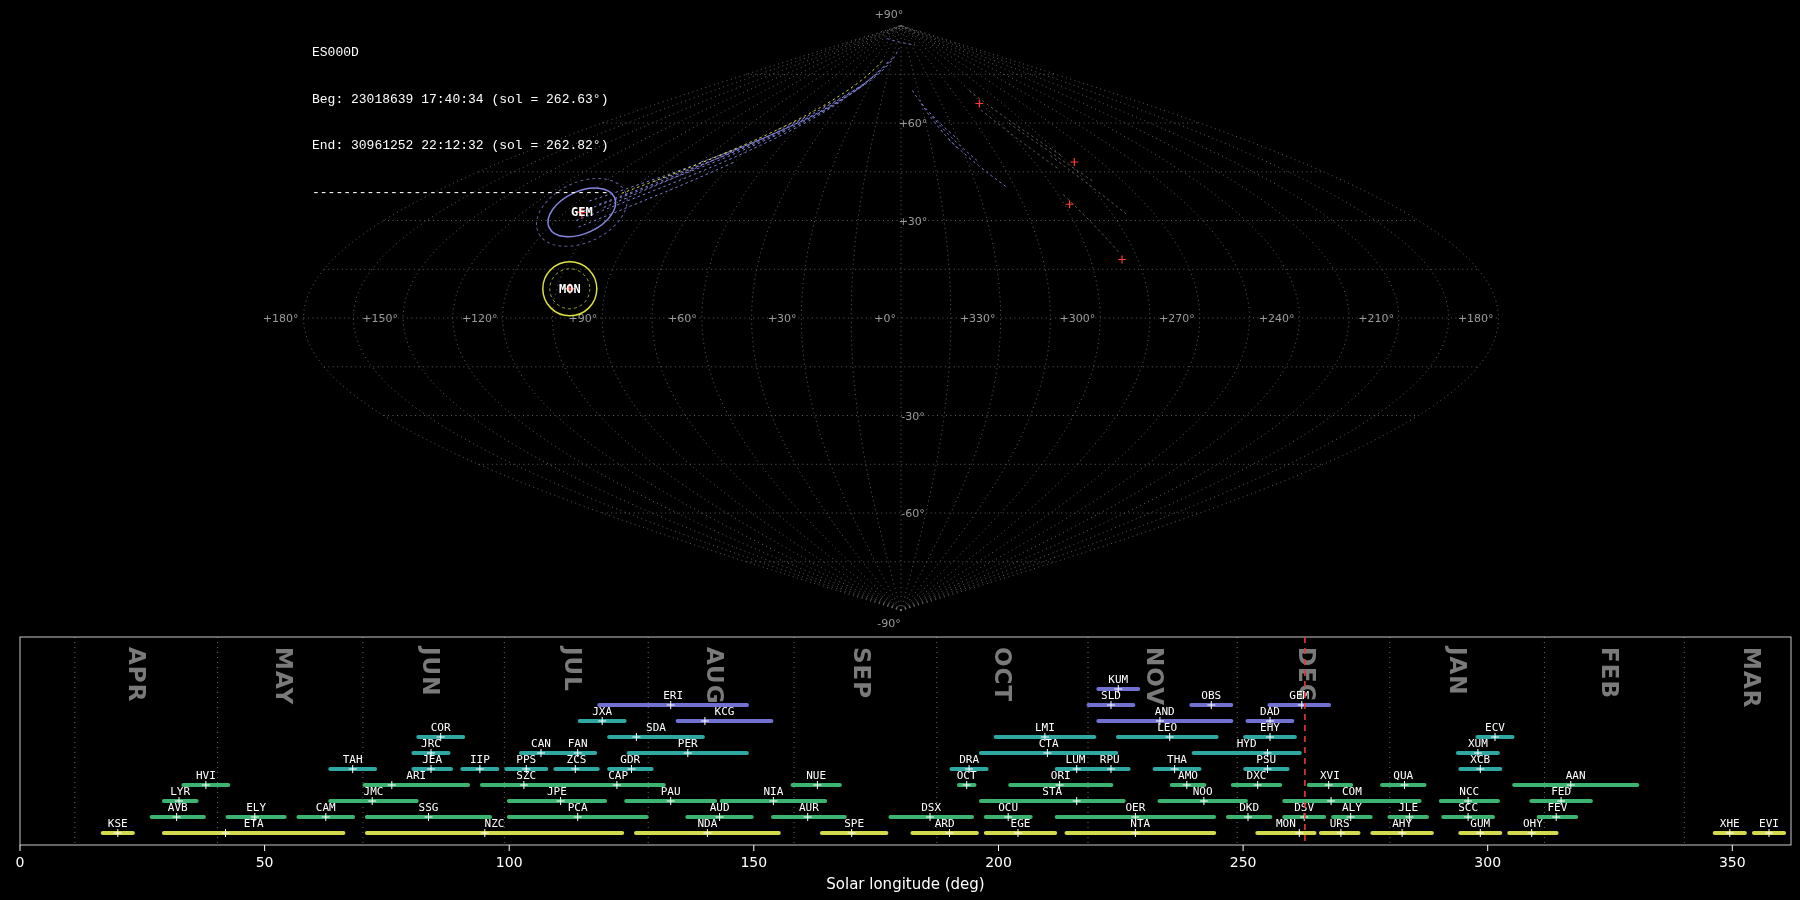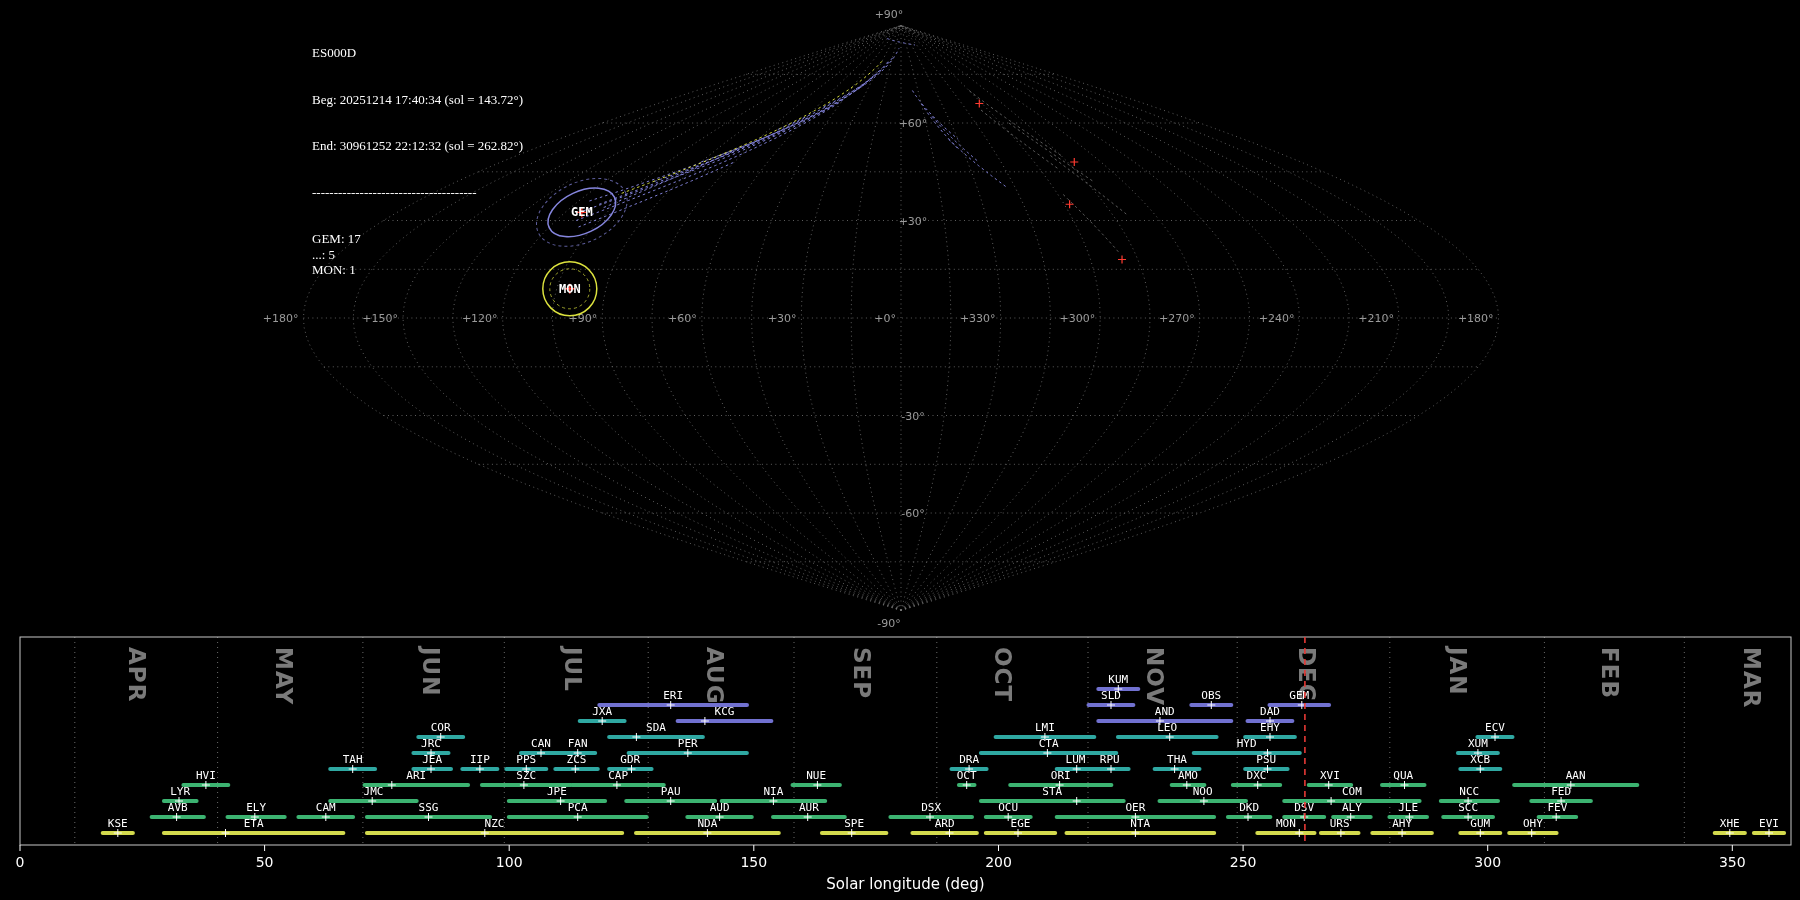--- a/index.html
+++ b/index.html
@@ -1,21 +1,21 @@
 <!DOCTYPE html>
 <html><head>
 <meta charset="utf-8">
 <style>
   *{margin:0;padding:0;box-sizing:border-box}
   html,body{background:#000}
   body{width:1800px;height:900px;overflow:hidden}
   .stage{position:relative;width:1800px;height:900px;background:#000;font-family:"DejaVu Sans",sans-serif}
   #skymap-svg{position:absolute;left:0;top:0}
   #timeline-svg{position:absolute;left:0;top:635px}
-  .info{position:absolute;left:312px;top:14px;color:#fff;font-family:Liberation Serif, serif;font-size:13px;line-height:15.5px;white-space:pre}
+  .info{position:absolute;left:312px;top:14px;color:#fff;font-family:Liberation Mono, monospace;font-size:13px;line-height:15.5px;white-space:pre}
   .iline{white-space:pre}
 </style>
 </head>
 <body>
 
 <div class="stage">
 
   <svg id="skymap-svg" width="1800" height="635">
       <g stroke="#8a8a8a" stroke-width="0.8" fill="none" stroke-dasharray="1 3.5" opacity="0.85">
         <line x1="746.3" y1="561.8" x2="1055.7" y2="561.8"></line>
@@ -108,24 +108,23 @@
       <path d="M576.793205588739 212.375H586.793205588739M581.793205588739 207.375V217.375" stroke="#ff3b30" stroke-width="1.3" fill="none"></path>
       <text x="581.8" y="216.4" fill="#fff" font-size="12px" font-weight="bold" text-anchor="middle" font-family="&quot;DejaVu Sans Mono&quot;,monospace">GEM</text>
       <ellipse cx="569.8" cy="288.8" rx="27" ry="27" fill="none" stroke="#dce23e" stroke-width="1.5" transform="rotate(0 569.8 288.8)"></ellipse>
       <ellipse cx="569.8" cy="288.8" rx="20" ry="20" fill="none" stroke="#dce23e" stroke-width="1" stroke-dasharray="3 3" opacity="0.7" transform="rotate(0 569.8 288.8)"></ellipse>
       <path d="M564.8083456316384 288.75H574.8083456316384M569.8083456316384 283.75V293.75" stroke="#ff3b30" stroke-width="1.3" fill="none"></path>
       <text x="569.8" y="292.8" fill="#fff" font-size="12px" font-weight="bold" text-anchor="middle" font-family="&quot;DejaVu Sans Mono&quot;,monospace">MON</text>
     </svg>
 
   <div class="info">
     <div class="iline">ES000D</div>
-    <div class="iline">Beg: 20251214 17:40:34 (sol = 143.72°)</div>
+    <div class="iline">Beg: 23018639 17:40:34 (sol = 262.63°)</div>
     <div class="iline">End: 30961252 22:12:32 (sol = 262.82°)</div>
     <div class="iline">--------------------------------------</div>
-    <div id="count-lines"><div class="iline">GEM: 17</div><div class="iline">...: 5</div><div class="iline">MON: 1</div></div>
   </div>
 
   <svg id="timeline-svg" width="1800" height="265">
       <line x1="74.8" y1="2" x2="74.8" y2="210" stroke="#6a6a6a" stroke-width="1" stroke-dasharray="1 4"></line>
       <line x1="217.6" y1="2" x2="217.6" y2="210" stroke="#6a6a6a" stroke-width="1" stroke-dasharray="1 4"></line>
       <line x1="362.9" y1="2" x2="362.9" y2="210" stroke="#6a6a6a" stroke-width="1" stroke-dasharray="1 4"></line>
       <line x1="504.3" y1="2" x2="504.3" y2="210" stroke="#6a6a6a" stroke-width="1" stroke-dasharray="1 4"></line>
       <line x1="648.2" y1="2" x2="648.2" y2="210" stroke="#6a6a6a" stroke-width="1" stroke-dasharray="1 4"></line>
       <line x1="794.0" y1="2" x2="794.0" y2="210" stroke="#6a6a6a" stroke-width="1" stroke-dasharray="1 4"></line>
       <line x1="936.8" y1="2" x2="936.8" y2="210" stroke="#6a6a6a" stroke-width="1" stroke-dasharray="1 4"></line>

